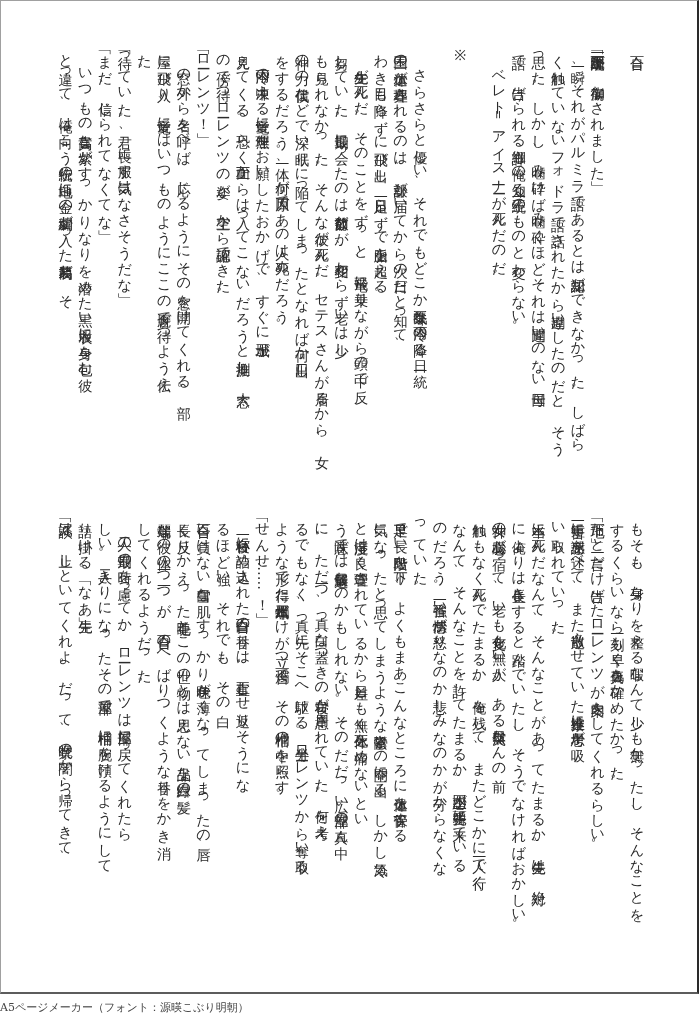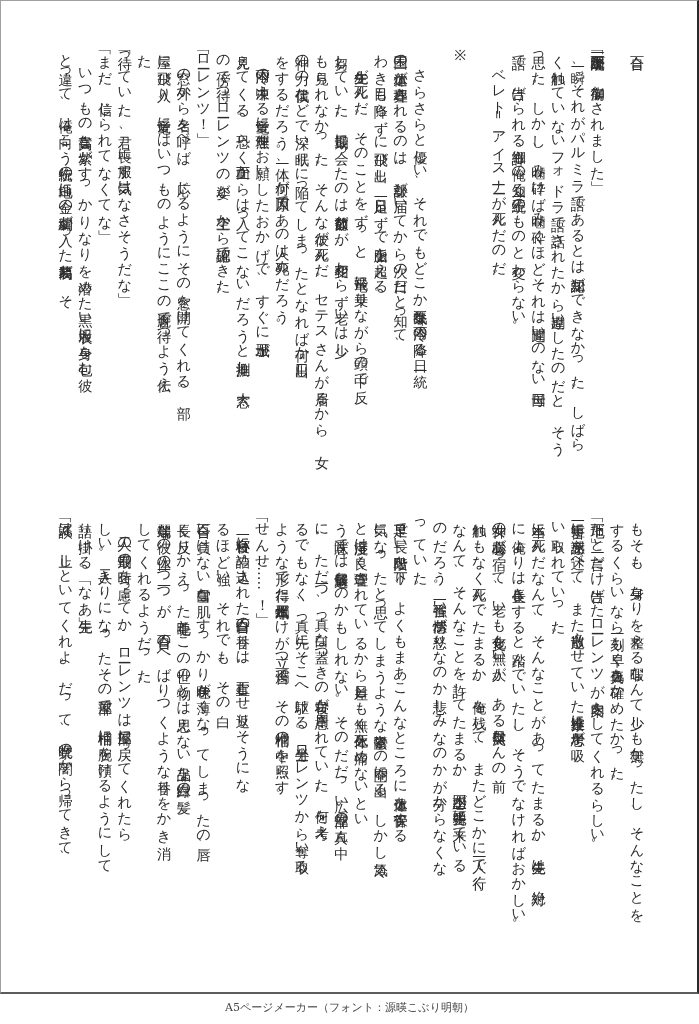--- a/index.html
+++ b/index.html
@@ -51,21 +51,20 @@
       letter-spacing: 0.5px;
     }
     .blank {
       width: 19.7px;
     }
     .footer {
       position: absolute;
       top: 1000px;
       left: 0;
       width: 699px;
-      text-align: center;
       font-size: 11px;
       line-height: 16px;
       color: #444444;
       font-family: "DejaVu Serif", "Liberation Serif", serif;
     }
   </style>
 </head>
 <body>
 
 <div class="page-frame">

